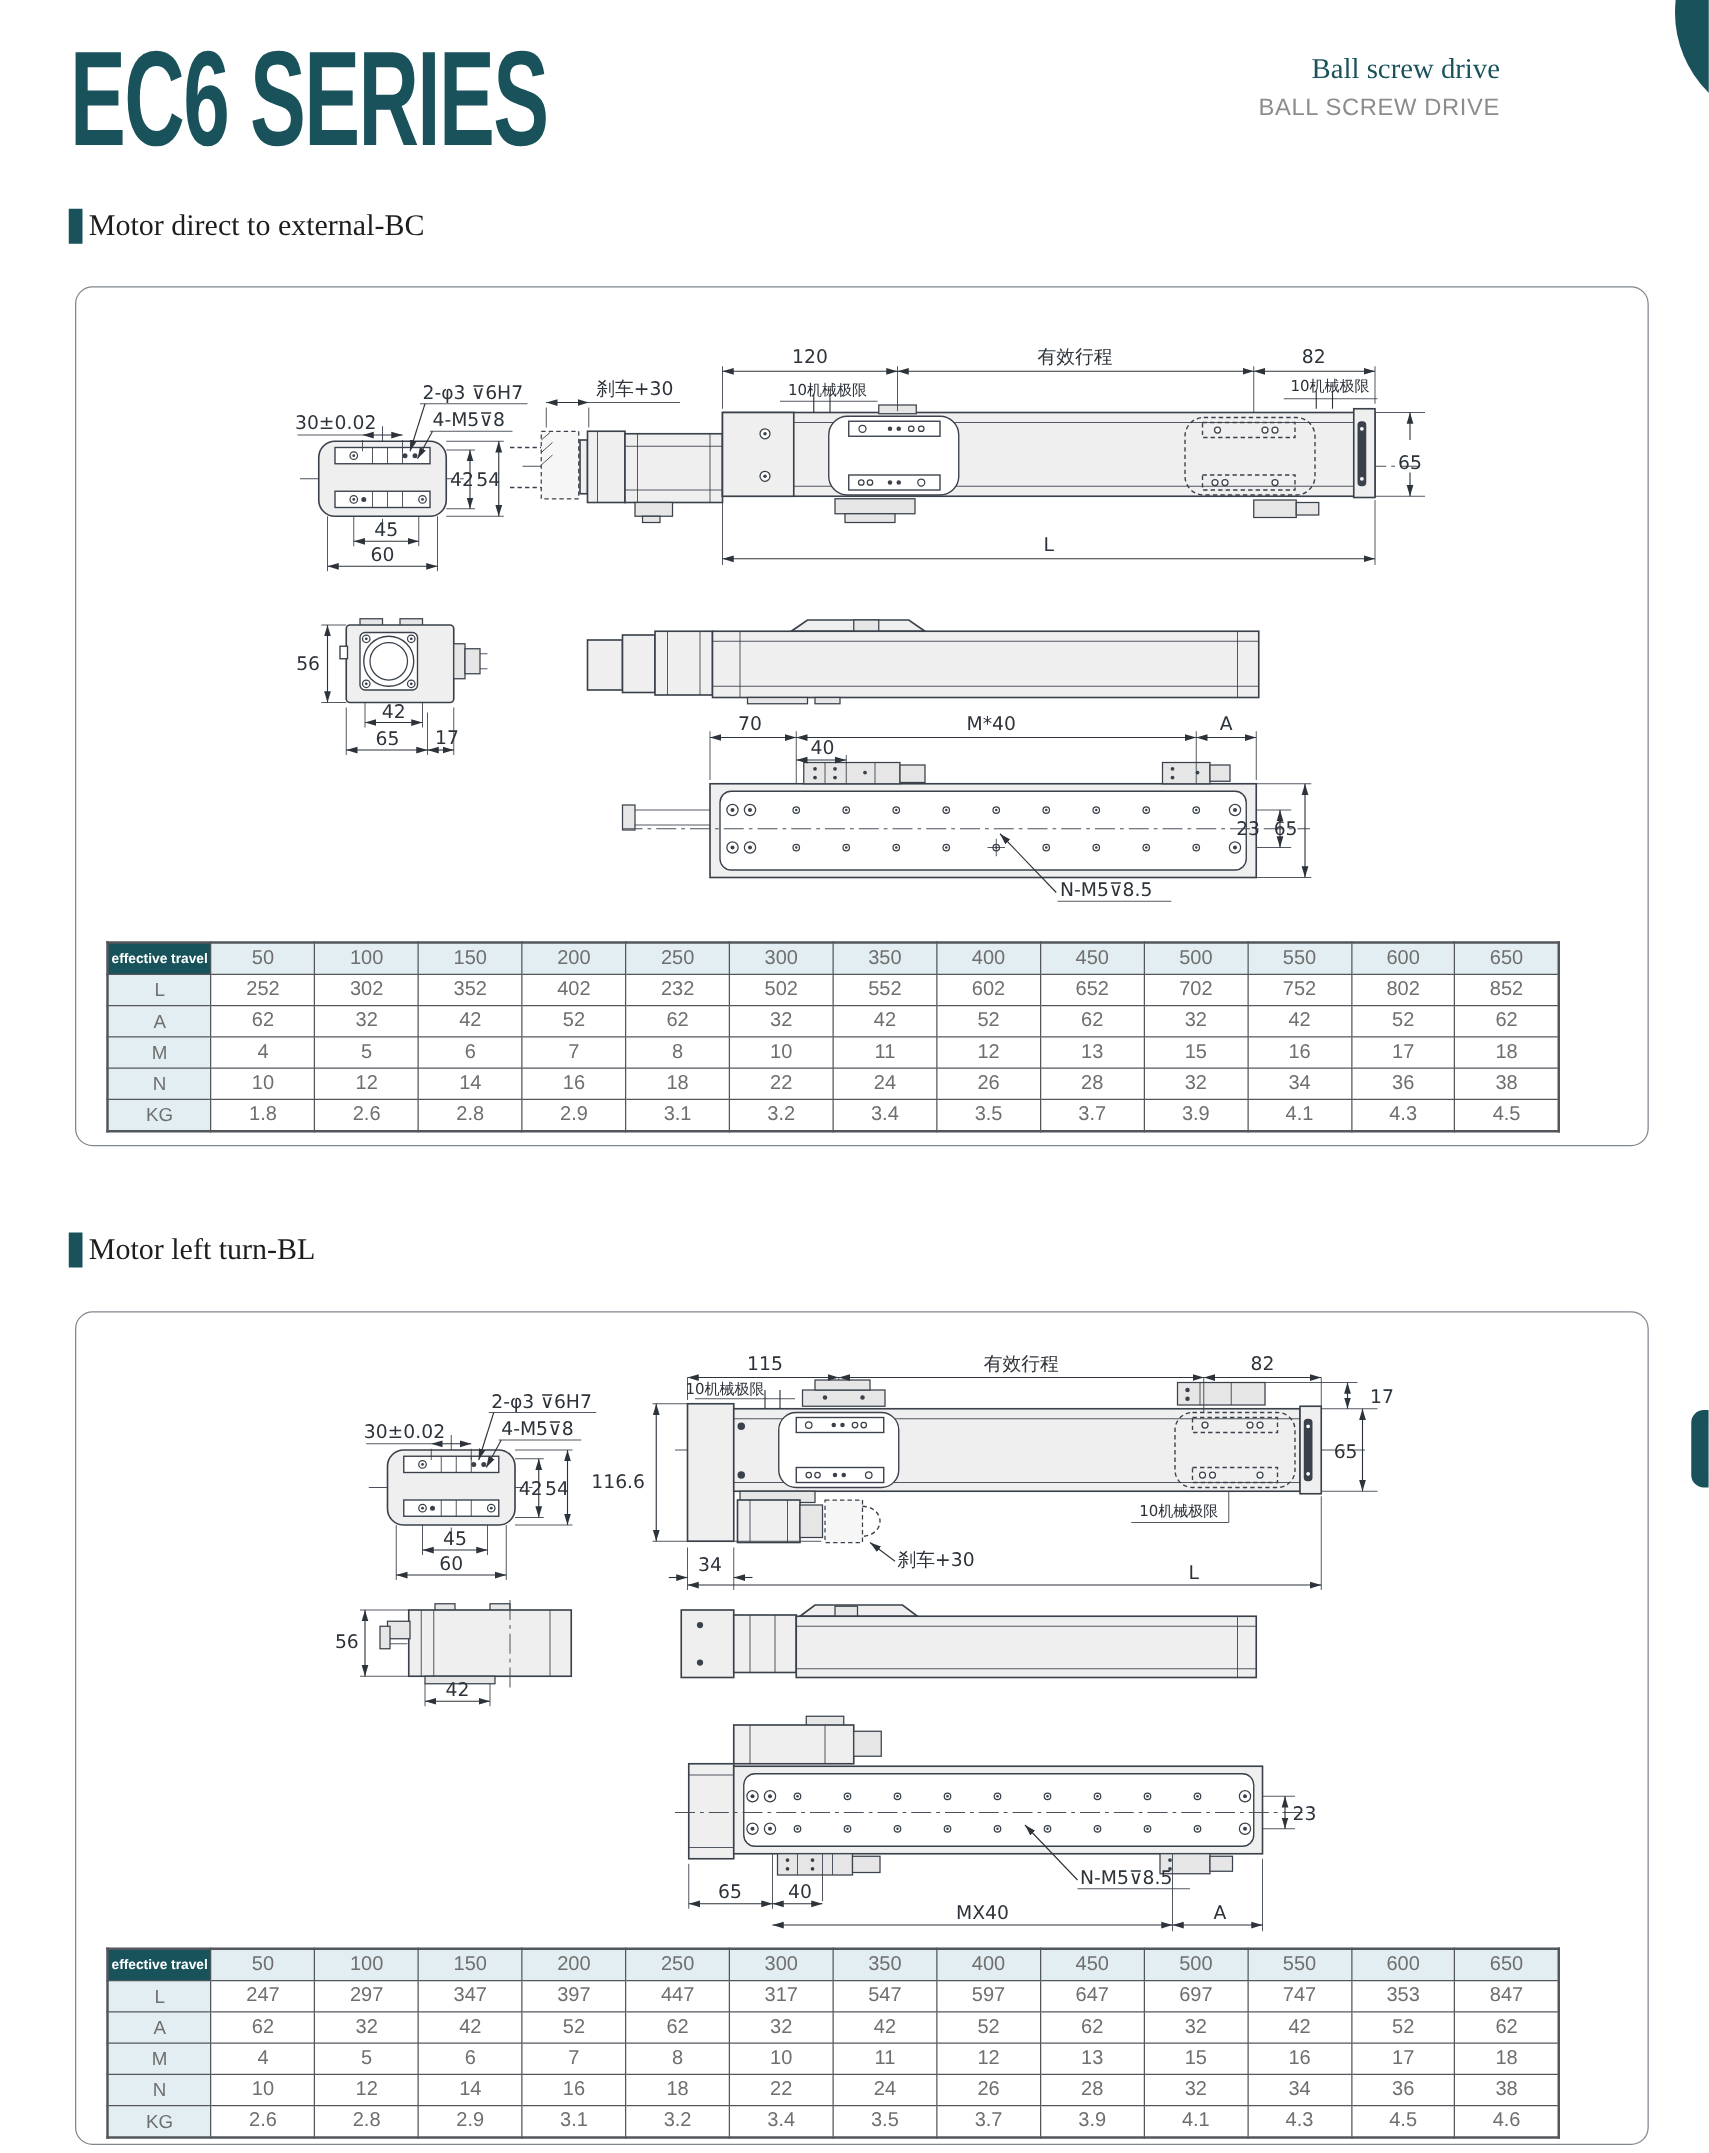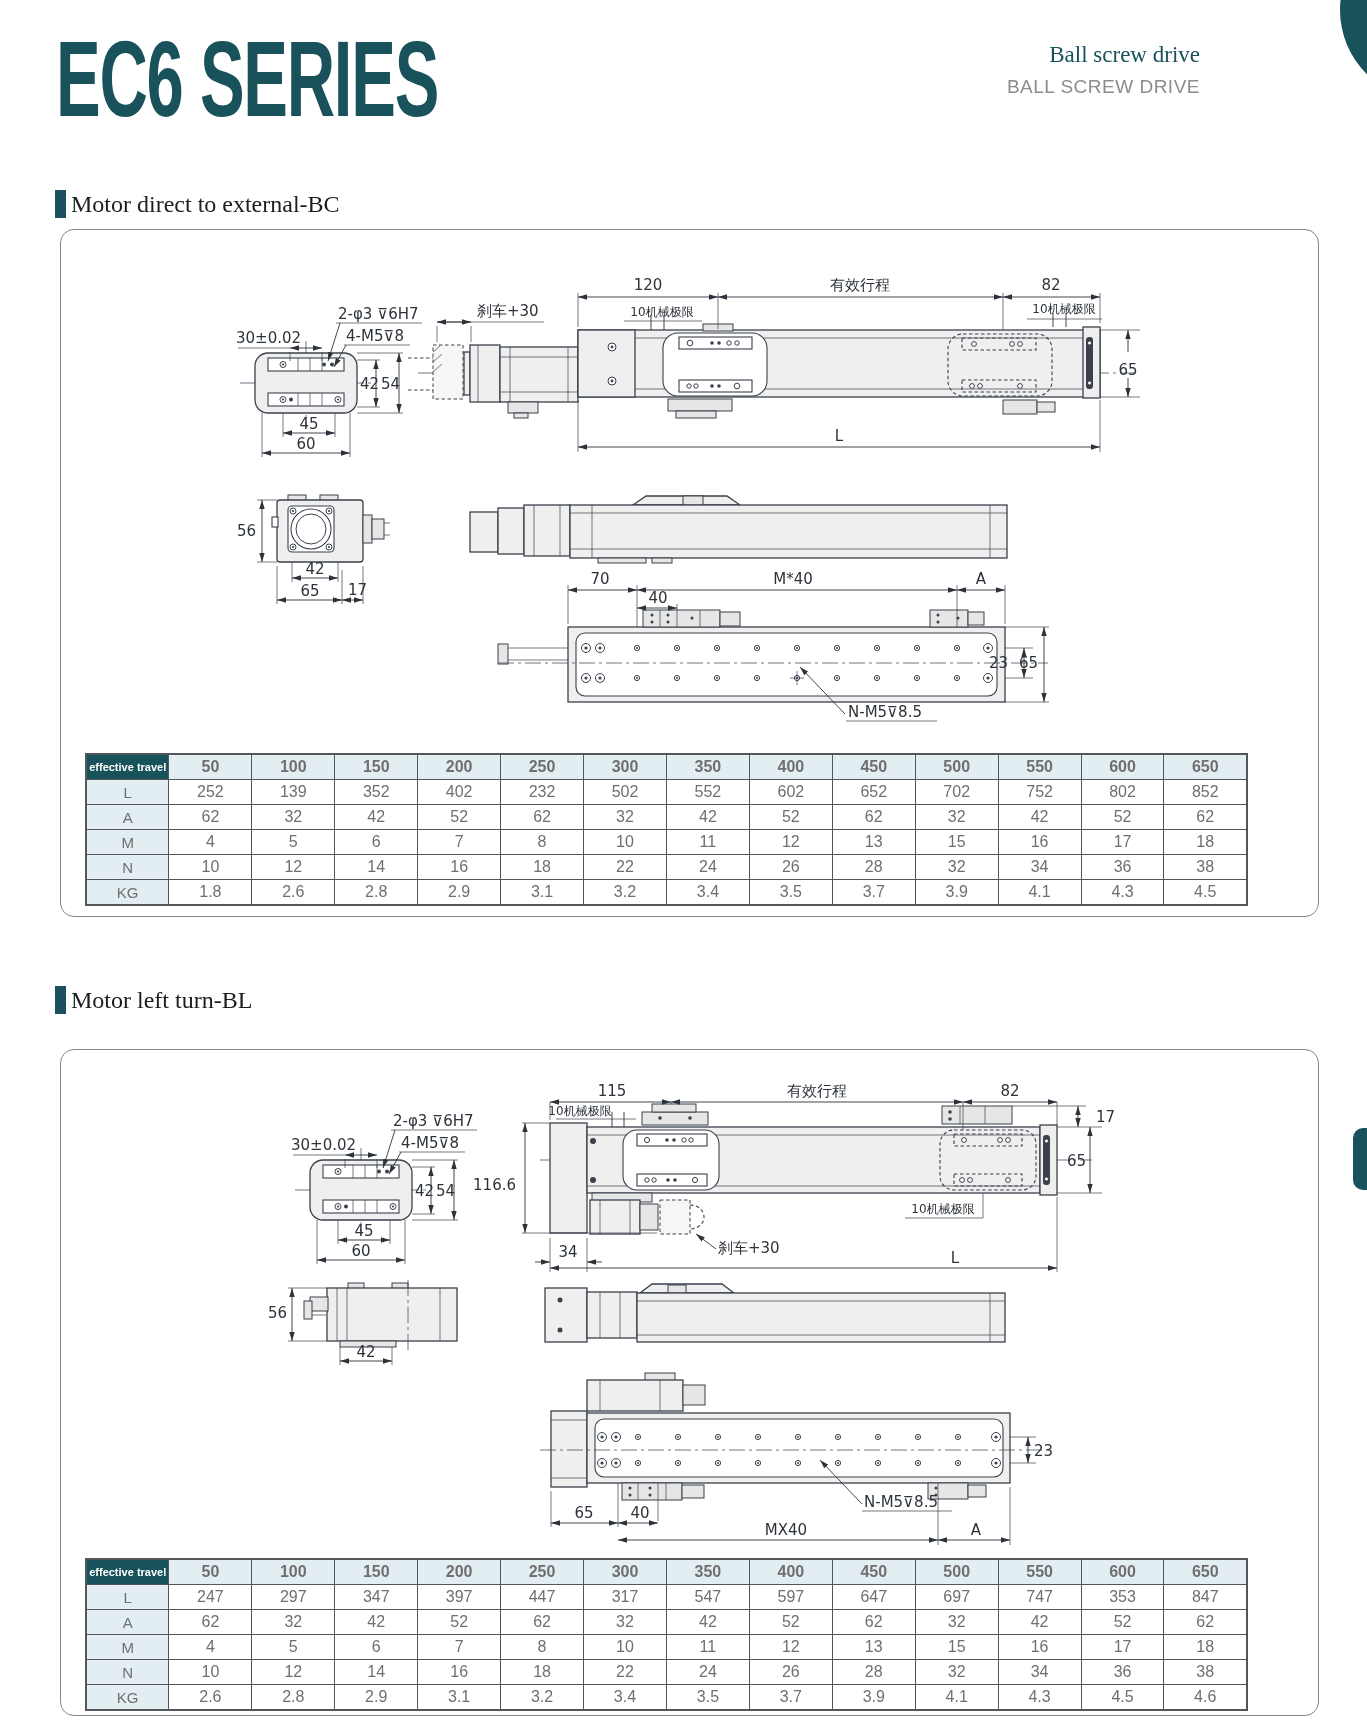--- a/index.html
+++ b/index.html
@@ -23,21 +23,21 @@
        border-radius:14px;box-sizing:border-box;}
   #panel1{top:229px;height:688px;}
   #panel2{top:1049px;height:667px;}
   .tablewrap{position:absolute;left:85px;width:1163px;}
   #table1{top:753px;} #table2{top:1558px;}
   .tablewrap table{width:100%;border-collapse:collapse;table-layout:fixed;
        border:2.5px solid #53575c;}
   .tablewrap th,.tablewrap td{border:1.5px solid #53575c;height:24px;text-align:center;
        vertical-align:middle;padding:0;font-weight:normal;}
   .tablewrap th.corner{background:#18525A;color:#fff;font-size:11px;font-weight:bold;}
-  .tablewrap th.ch{background:#e2eef1;color:#6f6f6f;font-size:16px;font-weight:bold;}
+  .tablewrap th.ch{background:#e2eef1;color:#6f6f6f;font-size:16px;}
   .tablewrap th.rl{background:#e2eef1;color:#6f6f6f;font-size:15px;}
   .tablewrap td{color:#6f6f6f;font-size:16px;background:#fff;}
   svg.draw{position:absolute;left:60px;width:1259px;}
   #svg1{top:228px;height:522px;} #svg2{top:1048px;height:500px;}
   svg text{font-family:"DejaVu Sans","Liberation Sans",sans-serif;}
   .s  {fill:#efefef;stroke:#3a414b;stroke-width:1.3;}
   .sw {fill:#ffffff;stroke:#3a414b;stroke-width:1.1;}
   .sd {fill:#e6e6e6;stroke:#3a414b;stroke-width:1;}
   .ln {stroke:#3a414b;stroke-width:1;fill:none;}
   .lnt{stroke:#3a414b;stroke-width:0.7;fill:none;}
@@ -53,21 +53,21 @@
 </head>
 <body>
 
 <div class="corner-decor"></div>
 <div class="side-tab"></div>
 
 <div class="brand">EC6 SERIES</div>
 <div class="sub-serif">Ball screw drive</div>
 <div class="sub-caps">BALL SCREW DRIVE</div>
 
-<div class="section-title" id="sec1" style="top:190px">
+<div class="section-title" id="sec1" style="top:167px">
   <span class="bar"></span>
   <span>Motor direct to external-BC</span>
 </div>
 <div class="panel" id="panel1"></div>
 
 <svg class="draw" id="svg1" viewBox="60 228 1259 522">
   <defs>
     <marker id="aA" markerWidth="11" markerHeight="8" refX="10" refY="4" orient="auto-start-reverse">
       <path d="M0,1 L10,4 L0,7 z" fill="#2d333a"></path>
     </marker>
@@ -336,21 +336,21 @@
           <th class="ch">400</th>
           <th class="ch">450</th>
           <th class="ch">500</th>
           <th class="ch">550</th>
           <th class="ch">600</th>
           <th class="ch">650</th>
         </tr>
         <tr>
           <th class="rl">L</th>
           <td class="cell">252</td>
-          <td class="cell">139</td>
+          <td class="cell">302</td>
           <td class="cell">352</td>
           <td class="cell">402</td>
           <td class="cell">232</td>
           <td class="cell">502</td>
           <td class="cell">552</td>
           <td class="cell">602</td>
           <td class="cell">652</td>
           <td class="cell">702</td>
           <td class="cell">752</td>
           <td class="cell">802</td>

